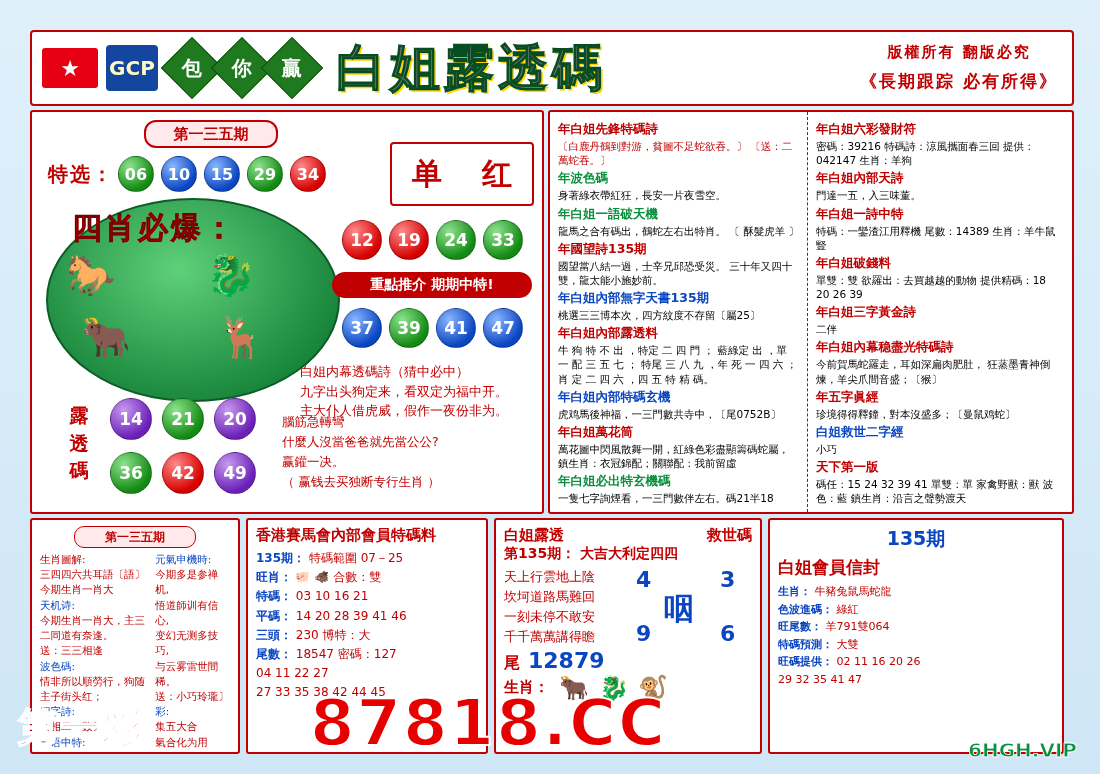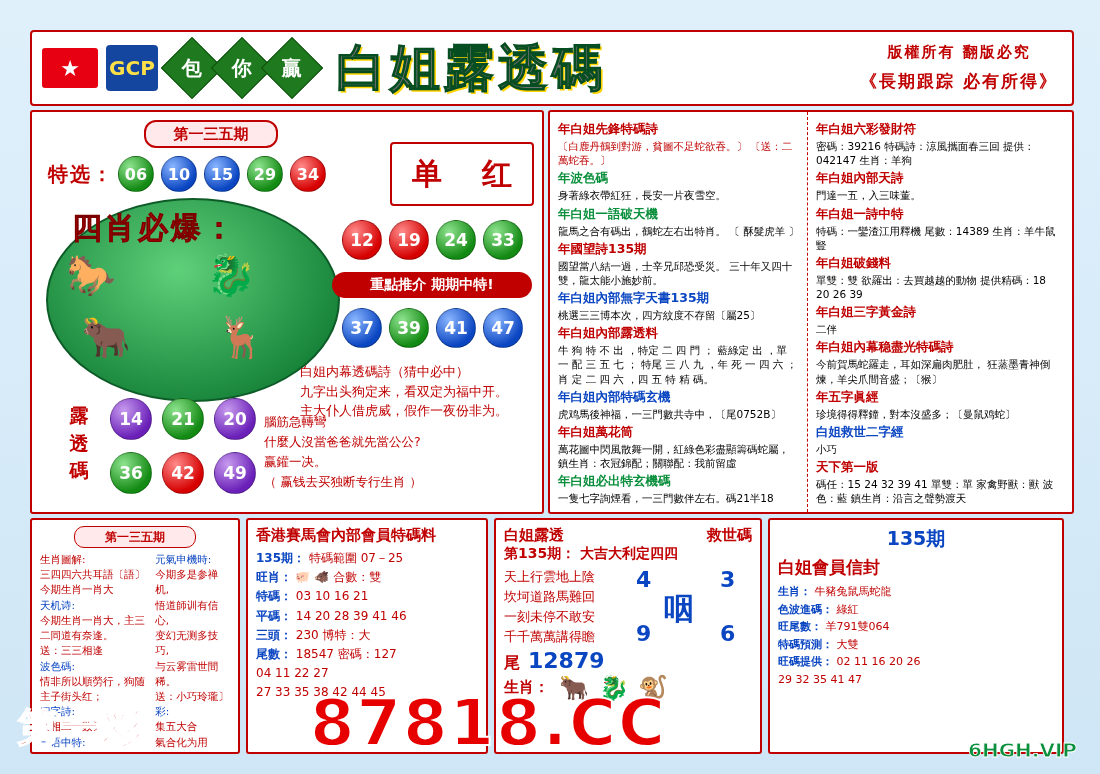--- a/index.html
+++ b/index.html
@@ -15,21 +15,21 @@
 
   
   .header{
     position:absolute;left:30px;top:30px;width:1040px;height:72px;
     background:#fff;border:2px solid #c00000;border-radius:4px;
     display:flex;align-items:center;
   }
   .hk-flag{width:56px;height:40px;margin-left:10px;background:#e60012;border-radius:3px;
     display:flex;align-items:center;justify-content:center;color:#fff;font-size:22px;}
   .blue-logo{width:52px;height:46px;margin-left:8px;background:#1446a0;border-radius:4px;
-    display:flex;align-items:center;justify-content:center;color:#fde047;font-size:20px;font-weight:bold;}
+    display:flex;align-items:center;justify-content:center;color:#fef9c3;font-size:20px;font-weight:bold;}
   .diamonds{display:flex;margin-left:12px;gap:6px;}
   .dia{width:42px;height:42px;background:#1f7a1f;transform:rotate(45deg);
     display:flex;align-items:center;justify-content:center;border:1px solid #0b4f0b;}
   .dia span{transform:rotate(-45deg);color:#fff;font-size:20px;font-weight:bold;}
   .title-main{
     flex:0 0 auto;margin-left:22px;font-size:50px;font-weight:bold;
     color:#737373;-webkit-text-stroke:1px #064d21;
     letter-spacing:4px;font-family:"DejaVu Sans",sans-serif;
     text-shadow:2px 2px 0 #ffd400;
   }
@@ -69,21 +69,21 @@
     display:flex;align-items:center;justify-content:center;}
   .mid-balls2{position:absolute;left:310px;top:196px;display:flex;}
   .mid-balls2 .ball{width:38px;height:38px;font-size:17px;margin-right:7px;}
   .poem{position:absolute;left:268px;top:250px;width:236px;color:#c00000;font-size:13px;line-height:1.5;}
   .vert-lou{position:absolute;left:34px;top:290px;width:26px;color:#c00000;font-size:19px;
     font-weight:bold;line-height:1.45;text-align:center;}
   .low-balls{position:absolute;left:78px;top:286px;display:flex;}
   .low-balls .ball{width:40px;height:40px;font-size:17px;margin-right:10px;}
   .low-balls2{position:absolute;left:78px;top:340px;display:flex;}
   .low-balls2 .ball{width:40px;height:40px;font-size:17px;margin-right:10px;}
-  .brain{position:absolute;left:232px;top:300px;width:256px;color:#c00000;font-size:12.5px;line-height:1.6;}
+  .brain{position:absolute;left:250px;top:300px;width:256px;color:#c00000;font-size:12.5px;line-height:1.6;}
 
   
   .right-panel{position:absolute;left:548px;top:110px;width:522px;height:400px;
     background:#fff;border:2px solid #c00000;border-radius:3px;display:flex;}
   .rcol{padding:6px 8px;box-sizing:border-box;}
   .rcol.a{width:258px;border-right:1px dashed #c00000;}
   .rcol.b{width:262px;}
   .rtitle{font-size:12.5px;font-weight:bold;margin:3px 0 1px;}
   .rbody{font-size:10.5px;color:#000;line-height:1.35;margin-bottom:2px;}
   .c-green{color:#0a8f3c;} .c-red{color:#c00000;} .c-blue{color:#0b46c2;}

